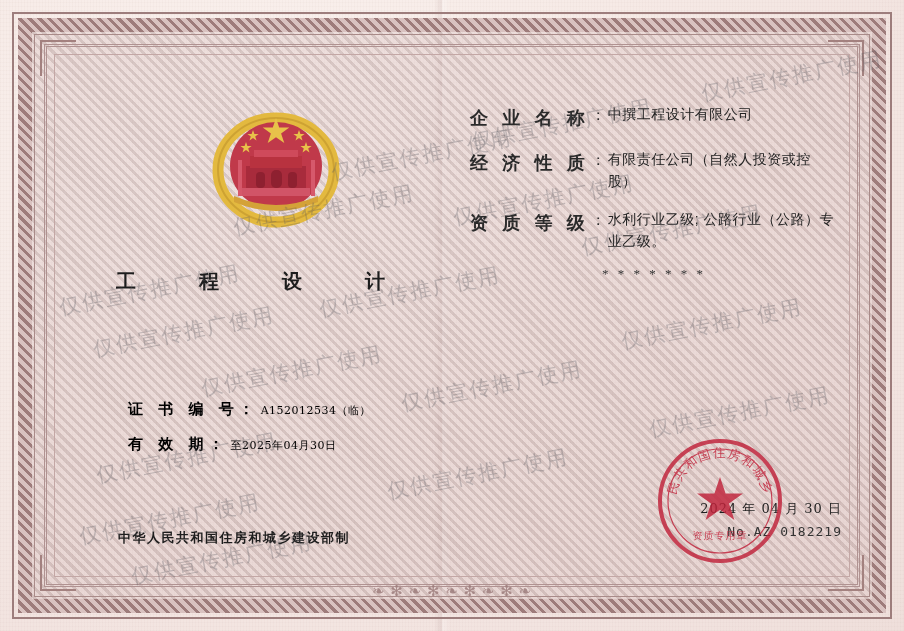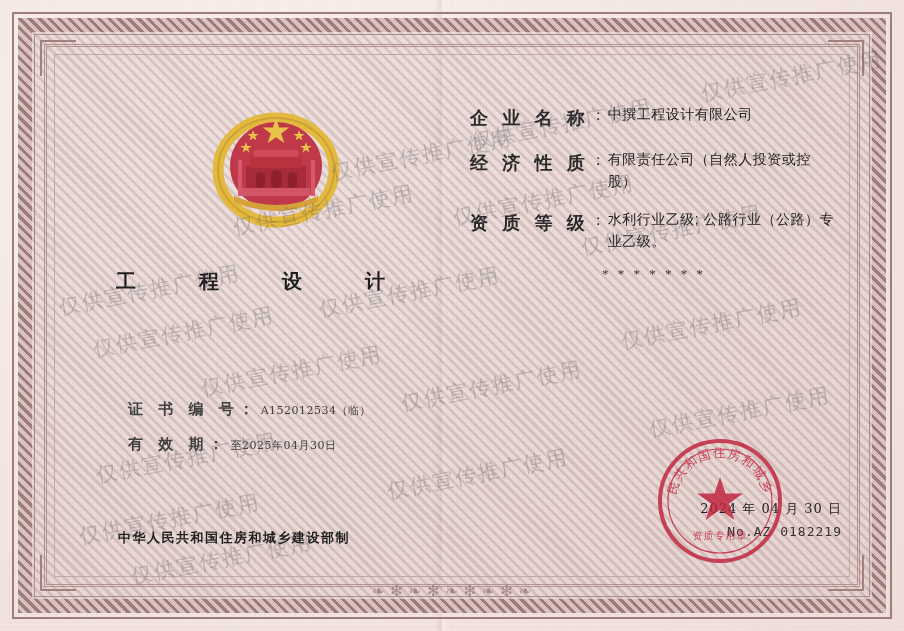--- a/index.html
+++ b/index.html
@@ -181,21 +181,21 @@
     letter-spacing: 16px;
     color: #1a1a1a;
     text-indent: 6px;
   }
 
   
   .meta {
     position: absolute;
     left: 128px;
     top: 400px;
-    color: #404040;
+    color: #000000;
   }
   .meta-row {
     display: flex;
     align-items: baseline;
     margin-bottom: 16px;
     font-size: 15px;
   }
   .meta-label {
     font-family: "DejaVu Sans", sans-serif;
     font-weight: 600;

